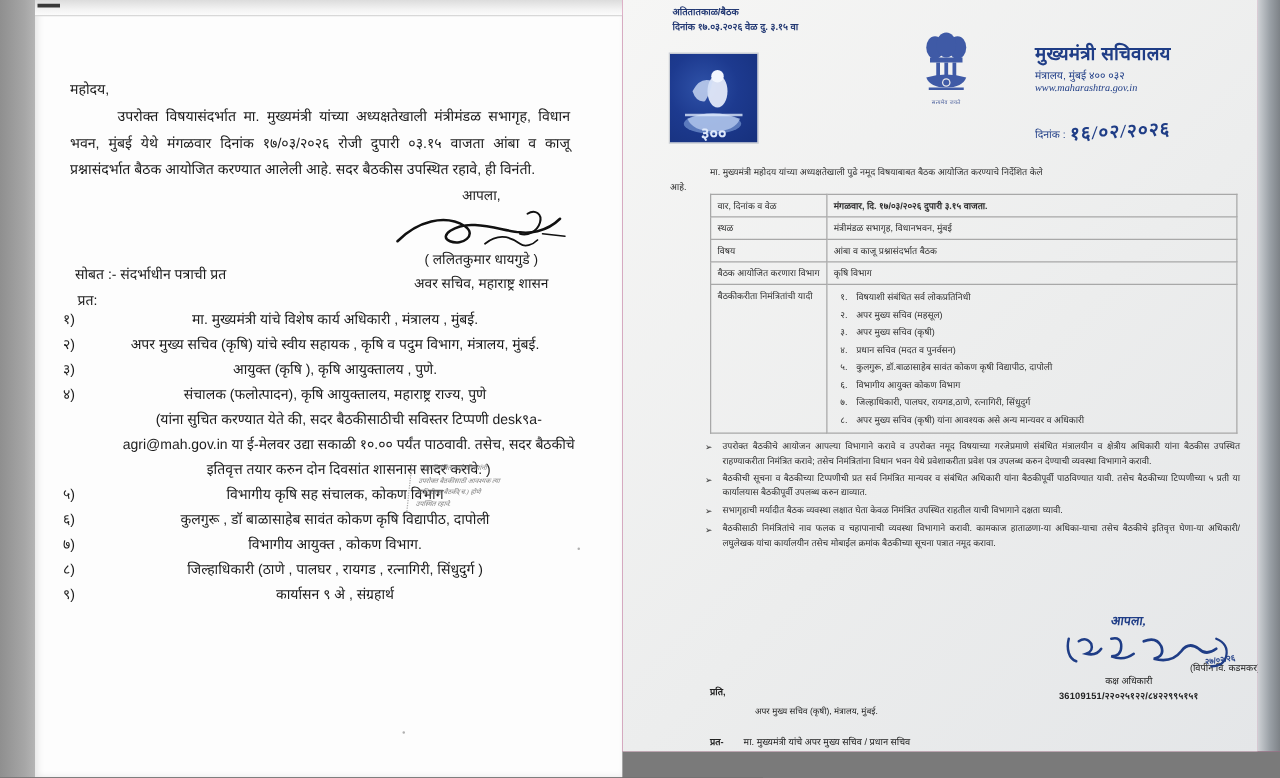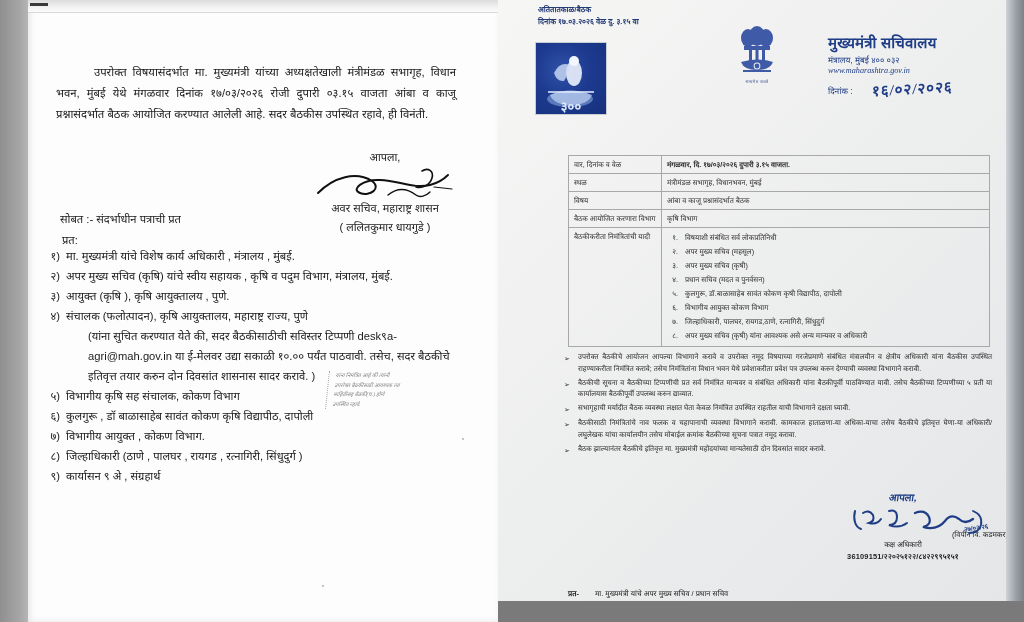--- a/index.html
+++ b/index.html
@@ -72,21 +72,21 @@
     font-size: 11.2px; color:#1b1b1b;
   }
   .prat-list {
     position: absolute; left: 40px; top: 246px;
     width: 430px;
     font-size: 11.2px; color:#1b1b1b;
     line-height: 20px;
   }
   .prat-row { display:flex; align-items:flex-start; }
   .prat-num { width: 20px; flex: 0 0 20px; text-align:right; padding-right:6px; }
-  .prat-txt { flex: 1 1 auto; }
+  .prat-txt { flex: 1 1 auto; text-align: center; }
   .sub-note { display:block; padding-left: 22px; line-height: 20px; }
 
   .hand-note {
     position: absolute; left: 327px; top: 371px;
     width: 104px;
     border-left: 1px dotted #9a9a9a;
     padding-left: 6px;
     font-size: 5.4px;
     line-height: 9.5px;
     color: #6a6a6a;
@@ -139,21 +139,21 @@
   }
   .emblem-cap { font-size:4.2px; color:#3f5596; letter-spacing:.3px; margin-top:1px; }
 
   .letterhead {
     position:absolute; left:330px; top:32px; width:180px;
     color:#1f3d86;
   }
   .lh-title { font-size:15px; font-weight:700; letter-spacing:.2px; }
   .lh-sub   { font-size:8.4px; margin-top:2px; }
   .lh-web   { font-size:8.2px; font-style:italic; font-family:"Liberation Serif",serif; margin-top:1px; }
-  .lh-date  { font-size:8.4px; margin-top:3px; display:flex; align-items:baseline; gap:19px;}
+  .lh-date  { font-size:8.4px; margin-top:19px; display:flex; align-items:baseline; gap:3px;}
   .lh-date-hand {
     font-size:15px; font-weight:700; font-family:"Liberation Serif", serif;
     transform: rotate(-3deg) skewX(-5deg); display:inline-block; letter-spacing:1px;
   }
 
   .intro {
     position:absolute; left:70px; top:132px; width:420px;
     font-size:7.2px; line-height:11.5px; color:#2b2b2b;
   }
   .intro .ln2 { margin-left:-32px; }
@@ -225,33 +225,34 @@
 
 <div id="stage">
 
   <div class="scan-left">
     <div class="left-gutter"></div>
     <div class="left-page"></div>
     <div class="left-topband"></div>
     <div class="left-topdark"></div>
 
     <div class="left-body">
+      <div class="salute">महोदय,</div>
       <div class="para">उपरोक्त विषयासंदर्भात मा. मुख्यमंत्री यांच्या अध्यक्षतेखाली मंत्रीमंडळ सभागृह, विधान भवन, मुंबई येथे मंगळवार दिनांक १७/०३/२०२६ रोजी दुपारी ०३.१५ वाजता आंबा व काजू प्रश्नासंदर्भात बैठक आयोजित करण्यात आलेली आहे. सदर बैठकीस उपस्थित रहावे, ही विनंती.</div>
     </div>
 
     <div class="sign-block">
       <div>आपला,</div>
       <svg class="sig-svg" width="150" height="40" viewBox="0 0 150 40">
         <path d="M8 28 C24 12, 46 6, 62 16 C72 23, 60 32, 50 28 C40 24, 54 14, 70 15 C90 16, 104 24, 120 20 C128 18, 134 14, 138 10" fill="none" stroke="#111" stroke-width="2" stroke-linecap="round"></path>
         <path d="M112 6 C118 2, 124 6, 122 13 C120 20, 112 24, 106 22" fill="none" stroke="#111" stroke-width="1.6" stroke-linecap="round"></path>
         <path d="M78 30 C88 22, 98 24, 106 30 C110 33, 116 31, 120 27" fill="none" stroke="#111" stroke-width="1.4" stroke-linecap="round"></path>
         <path d="M124 22 L142 24" fill="none" stroke="#111" stroke-width="1.2" stroke-linecap="round"></path>
       </svg>
+      <div>( ललितकुमार धायगुडे )</div>
       <div>अवर सचिव, महाराष्ट्र शासन</div>
-      <div>( ललितकुमार धायगुडे )</div>
     </div>
 
     <div class="sobat">सोबत :- संदर्भाधीन पत्राची प्रत</div>
     <div class="prat-label">प्रत:</div>
 
     <div class="prat-list">
       <div class="prat-row">
         <span class="prat-num">१)</span>
         <span class="prat-txt">मा. मुख्यमंत्री यांचे विशेष कार्य अधिकारी , मंत्रालय , मुंबई.</span>
       </div>
@@ -345,20 +346,24 @@
       <div class="letterhead">
         <div class="lh-title">मुख्यमंत्री सचिवालय</div>
         <div class="lh-sub">मंत्रालय, मुंबई ४०० ०३२</div>
         <div class="lh-web">www.maharashtra.gov.in</div>
         <div class="lh-date">
           <span>दिनांक :</span>
           <span class="lh-date-hand">१६/०२/२०२६</span>
         </div>
       </div>
 
+      <div class="intro">
+        <div>मा. मुख्यमंत्री महोदय यांच्या अध्यक्षतेखाली पुढे नमूद विषयाबाबत बैठक आयोजित करण्याचे निर्देशित केले</div>
+        <div class="ln2">आहे.</div>
+      </div>
 
       <table class="meet">
         <tbody>
           <tr>
             <td class="k">वार, दिनांक  व वेळ</td>
             <td class="v-bold">मंगळवार, दि. १७/०३/२०२६ दुपारी ३.१५ वाजता.</td>
           </tr>
           <tr>
             <td class="k">स्थळ</td>
             <td>मंत्रीमंडळ सभागृह, विधानभवन, मुंबई</td>
@@ -423,43 +428,43 @@
             <span class="bx">बैठकीची सूचना व बैठकीच्या टिप्पणीची प्रत सर्व निमंत्रित मान्यवर व संबंधित अधिकारी यांना बैठकीपूर्वी पाठविण्यात यावी. तसेच बैठकीच्या टिप्पणीच्या ५ प्रती या कार्यालयास बैठकीपूर्वी उपलब्ध करुन द्याव्यात.</span>
           </li>
         <li>
             <span class="ar">➢</span>
             <span class="bx">सभागृहाची मर्यादीत बैठक व्यवस्था लक्षात घेता केवळ निमंत्रित उपस्थित राहतील याची विभागाने दक्षता घ्यावी.</span>
           </li>
         <li>
             <span class="ar">➢</span>
             <span class="bx">बैठकीसाठी निमंत्रितांचे नाव फलक व चहापानाची व्यवस्था विभागाने करावी. कामकाज हाताळणा-या अधिका-याचा तसेच बैठकीचे इतिवृत्त घेणा-या अधिकारी/लघुलेखक यांचा कार्यालयीन तसेच मोबाईल क्रमांक बैठकीच्या सूचना पत्रात नमूद करावा.</span>
           </li>
-        <li>
-            <span class="ar">➢</span>
-            <span class="bx">बैठक झाल्यानंतर बैठकीचे इतिवृत्त मा. मुख्यमंत्री महोदयांच्या मान्यतेसाठी दोन दिवसांत सादर करावे.</span>
-          </li>
       </ul>
 
       <div class="closing">
         <div class="aapla">आपला,</div>
         <div class="rsig-wrap">
           <svg width="150" height="30" viewBox="0 0 150 30" style="margin-left:34px">
             <path d="M10 6 C8 14, 10 22, 16 24" fill="none" stroke="#1f3d86" stroke-width="2" stroke-linecap="round"></path>
             <path d="M18 8 q6 -4 10 2 q2 6 -4 8 q8 2 12 -4" fill="none" stroke="#1f3d86" stroke-width="2" stroke-linecap="round"></path>
             <path d="M44 6 q8 -2 8 6 q0 8 -8 8 q10 4 18 -2" fill="none" stroke="#1f3d86" stroke-width="2" stroke-linecap="round"></path>
             <path d="M70 8 q10 -4 14 4 q3 8 -6 10 q14 4 22 -6 q6 -8 14 -2 q6 6 14 0" fill="none" stroke="#1f3d86" stroke-width="2.2" stroke-linecap="round"></path>
             <path d="M128 6 q10 4 8 14 q-2 8 -12 8" fill="none" stroke="#1f3d86" stroke-width="1.8" stroke-linecap="round"></path>
           </svg>
           <span class="sig-date">२७/०२/२६</span>
         </div>
         <div class="sig-name">(विपीन वि. कडमकर)</div>
         <div class="sig-desig">कक्ष अधिकारी</div>
         <div class="sig-phone">36109151/२२०२५१२२/८४२२९९५१५१</div>
       </div>
 
+      <div class="prati">
+        <span class="lbl">प्रति,</span>
+        <span class="val">अपर मुख्य सचिव (कृषी), मंत्रालय, मुंबई.</span>
+      </div>
 
       <div class="pratt">
         <span class="lbl">प्रत-</span>
         <span>मा. मुख्यमंत्री यांचे अपर मुख्य सचिव / प्रधान सचिव</span>
       </div>
 
     </div>
     <div class="right-edge"></div>
     <div class="right-bottom"></div>
   </div>

